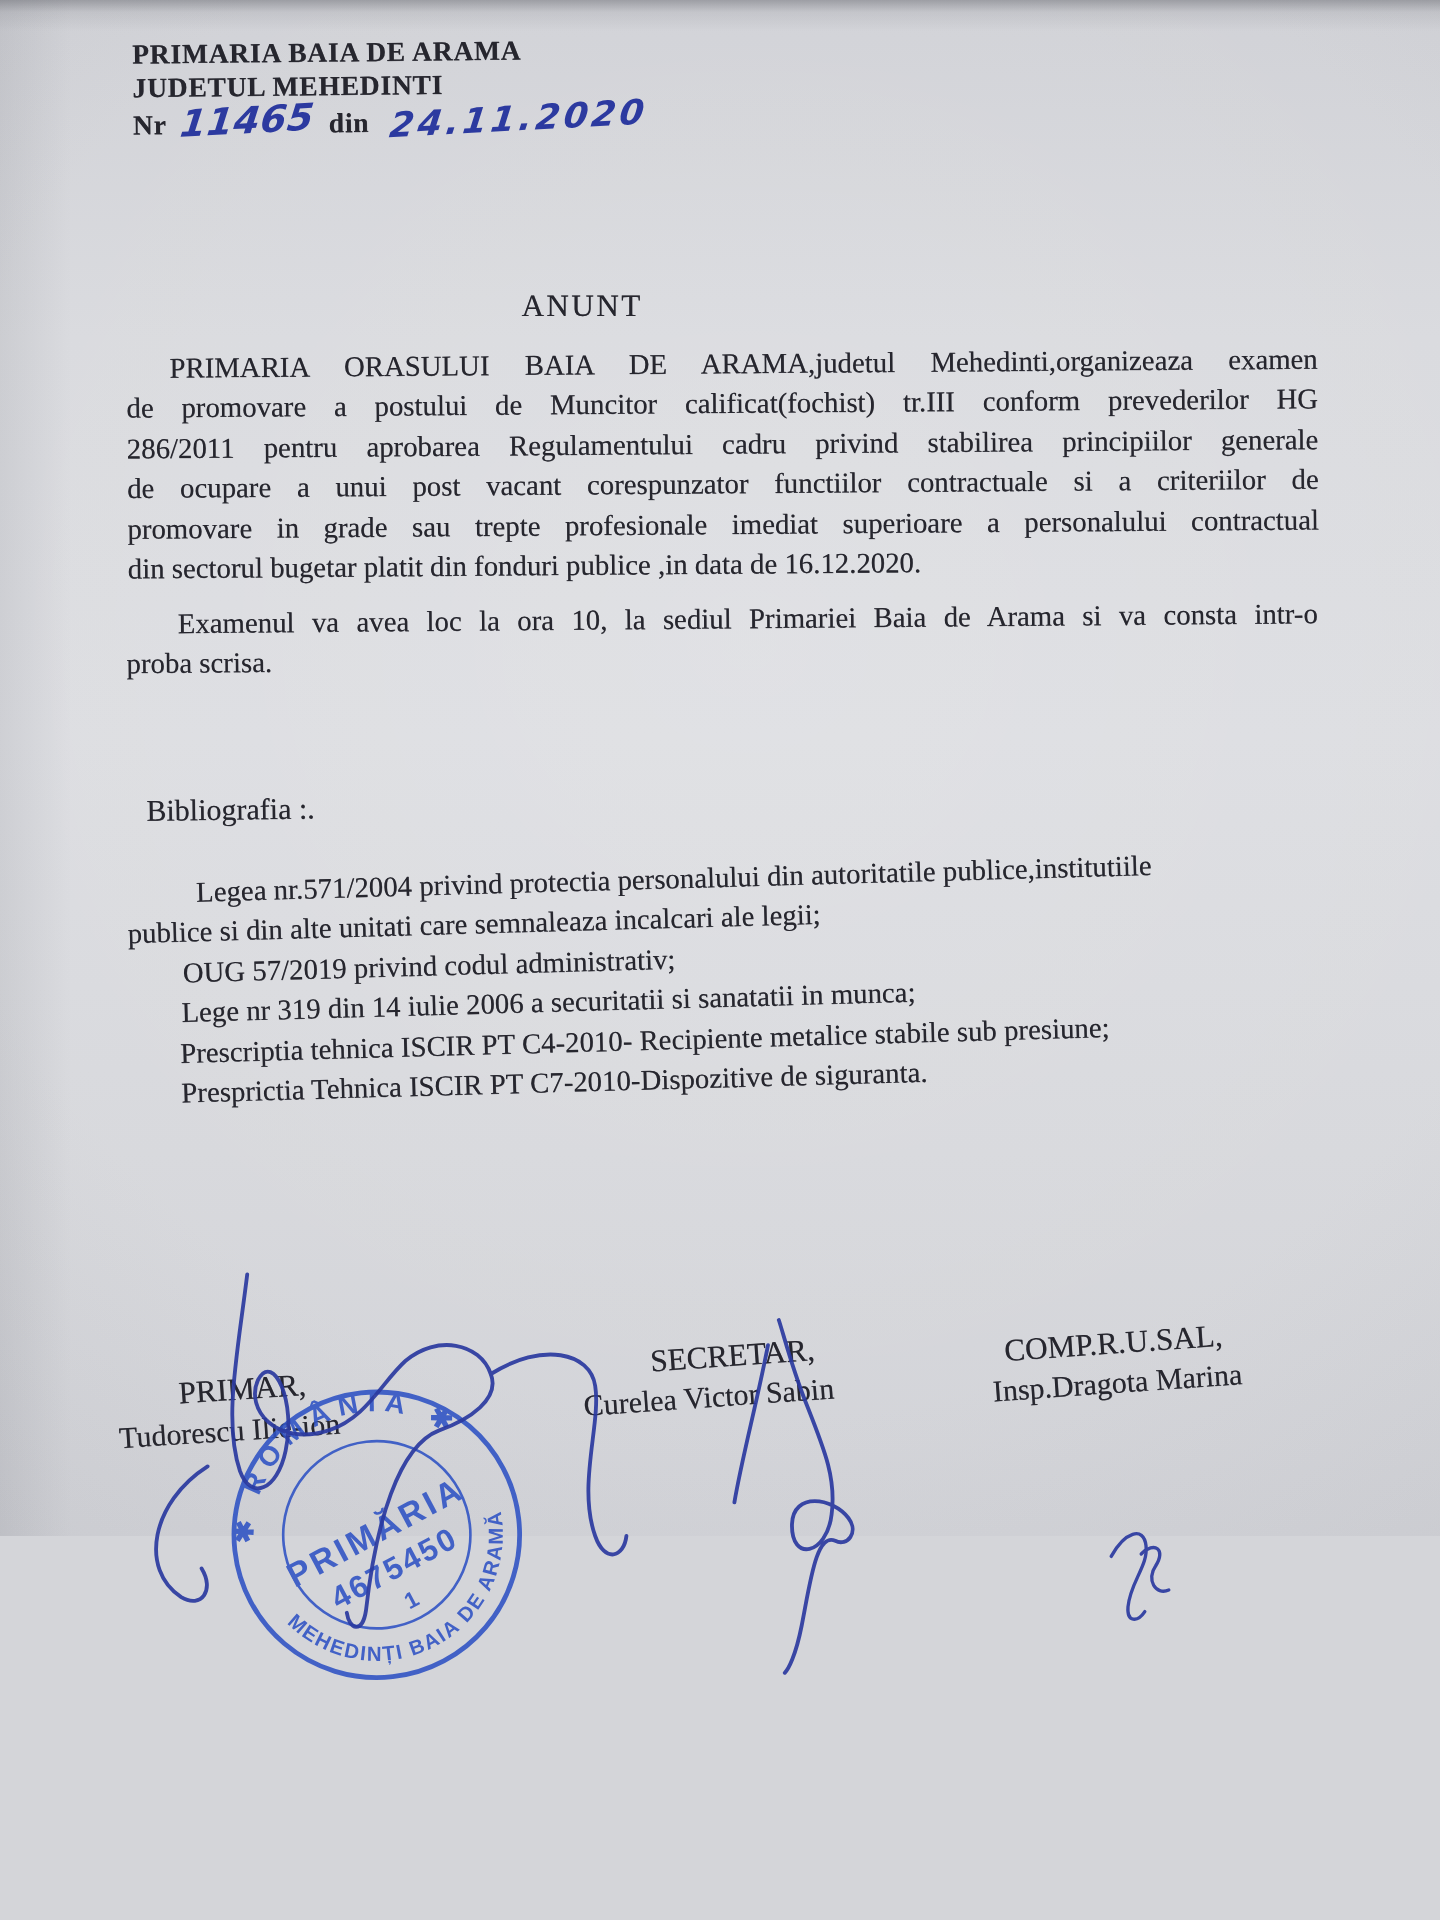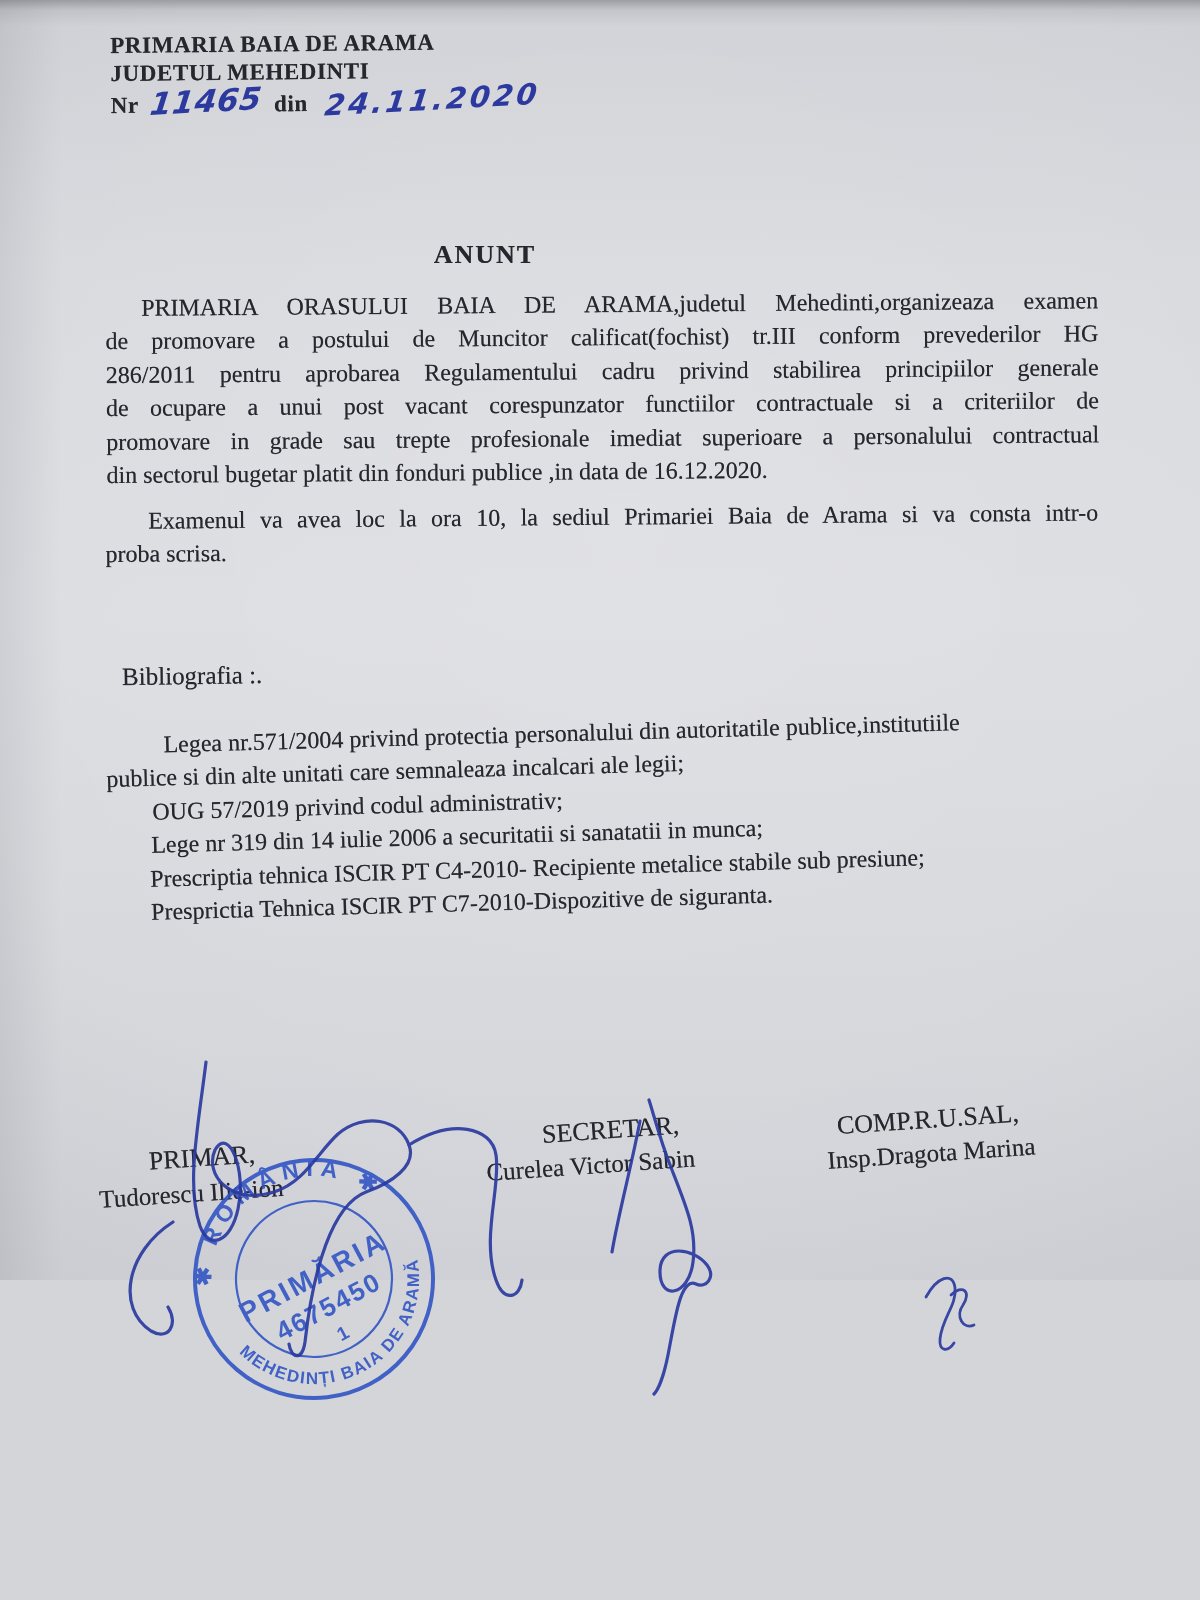--- a/index.html
+++ b/index.html
@@ -11,21 +11,21 @@
     position:absolute; inset:0; width:1200px; height:1280px;
     background:
       linear-gradient(180deg, rgba(70,72,80,0.38) 0px, rgba(70,72,80,0.10) 10px, rgba(70,72,80,0) 26px),
       linear-gradient(90deg, rgba(80,82,92,0.10) 0%, rgba(80,82,92,0) 5%),
       radial-gradient(130% 110% at 52% 42%, rgba(255,255,255,0.16) 0%, rgba(255,255,255,0.05) 45%, rgba(40,42,52,0.10) 100%),
       linear-gradient(180deg, #cfd0d5 0%, #d8d9dd 22%, #dbdce0 48%, #d6d7db 75%, #d0d1d6 100%);
   }
   .abs{position:absolute;}
   .ink{color:#26262e; text-shadow:0.2px 0.2px 0.45px rgba(25,25,35,0.55);}
   .hdr{font-size:23px; font-weight:bold; letter-spacing:0.6px; line-height:28px;}
-  .title{font-size:26px; font-weight:bold; letter-spacing:2px;}
+  .title{font-size:26px; font-weight:normal; letter-spacing:2px;}
   .line{font-size:24px; line-height:33.4px;}
   .just{text-align:justify; text-align-last:justify;}
   .ind36{text-indent:36px;}
   .ind43{text-indent:43px;}
   .bi58{text-indent:58px;} .bi0{text-indent:0;} .bi45{text-indent:45px;}
   .bi43{text-indent:43px;} .bi41{text-indent:41px;}
   .bibhead{font-size:25px;}
   .sig-title{font-size:26px;}
   .sig-name{font-size:25px;}
   .script{

